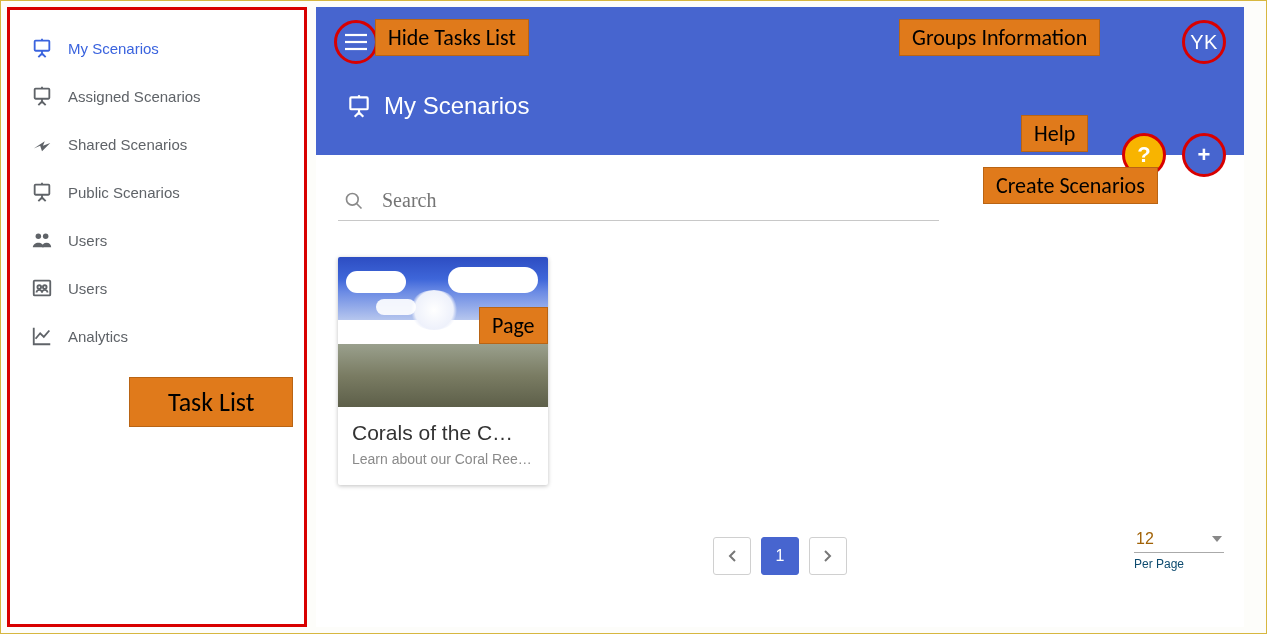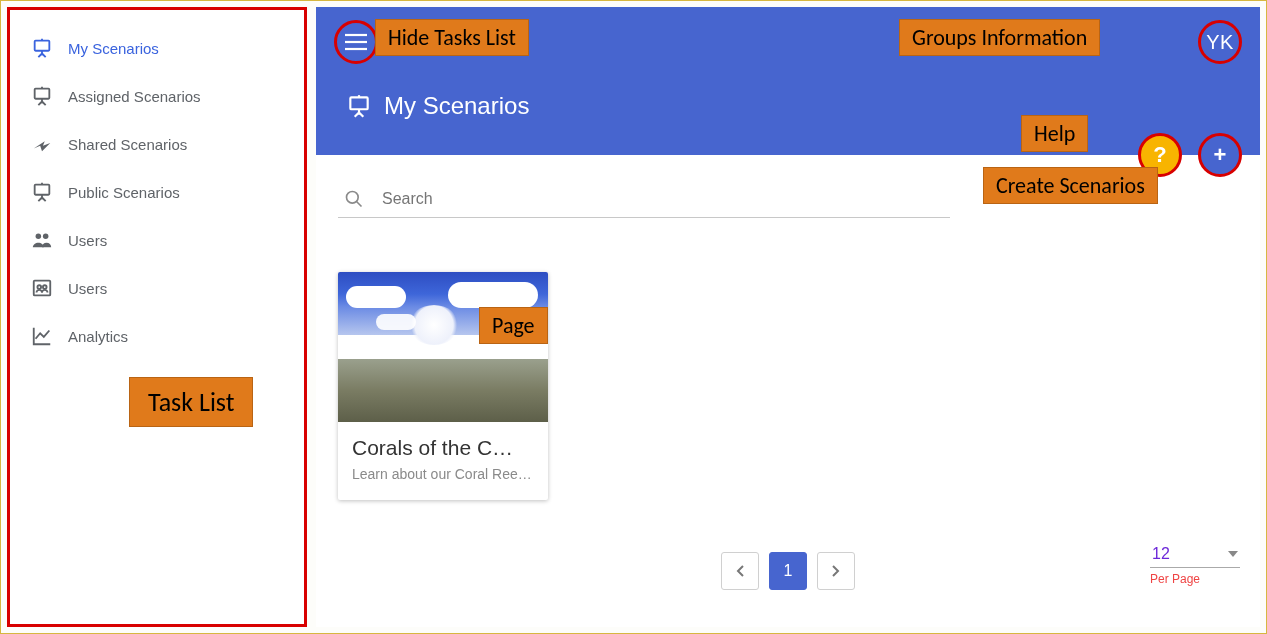--- a/index.html
+++ b/index.html
@@ -13,21 +13,21 @@
   .sidebar-item {
     display: flex; align-items: center; gap: 14px;
     padding: 12px 20px; cursor: pointer; color: #5f6368; font-size: 15px;
   }
   .sidebar-item.active { color: #3a63de; }
   .sidebar-item .icon { width: 24px; height: 24px; display: flex; align-items: center; justify-content: center; color: inherit; }
   .sidebar-item span.label { font-weight: 500; }
 
   
   .main {
-    position: absolute; left: 315px; top: 6px; right: 6px; height: 620px;
+    position: absolute; left: 315px; top: 6px; right: 22px; height: 620px;
     background: #fff;
   }
   .appbar {
     height: 70px; background: #4765cf; display: flex; align-items: center;
     padding: 0 18px; color: #fff; position: relative;
   }
   .hamburger-circle { width: 44px; height: 44px; border-radius: 50%; border: 3px solid #d80000; display:flex; align-items:center; justify-content:center; }
   .hamburger svg line { stroke: #fff; stroke-width: 2.2; }
   .avatar-circle {
     width: 44px; height: 44px; border-radius: 50%; border: 3px solid #d80000;
@@ -43,43 +43,43 @@
   .fab-row { position:absolute; right: 18px; bottom: -22px; display:flex; gap:16px; align-items:center; }
   .fab {
     width: 44px; height: 44px; border-radius: 50%; display:flex; align-items:center; justify-content:center;
     border: 3px solid #d80000; cursor:pointer; font-weight:bold; font-size: 22px;
   }
   .fab-help { background: #f8b400; color:#fff; }
   .fab-add  { background: #4765cf; color:#fff; }
 
   .content { padding: 28px 22px 10px 22px; position: relative; }
   .search-row { display:flex; align-items:center; gap:18px; padding: 6px 0 8px 6px; border-bottom: 1px solid #c8c8c8; width: 68%; color:#8a8a8a; }
-  .search-row input { border:none; outline:none; font-size:16px; flex:1; color:#0f766e; background:transparent; }
+  .search-row input { border:none; outline:none; font-size:20px; flex:1; color:#0f766e; background:transparent;font-family:Liberation Serif, serif; }
 
   
   .card {
-    width: 210px; margin-top: 54px; background:#fff; box-shadow: 0 1px 4px rgba(0,0,0,.25);
+    width: 210px; margin-top: 36px; background:#fff; box-shadow: 0 1px 4px rgba(0,0,0,.25);
     border-radius: 2px; overflow: hidden; position: relative;
   }
   .card-img { height: 150px; position: relative; }
   .sky-top { position:absolute; inset:0 0 58% 0; background: linear-gradient(#2d4dc2,#3e66d9 35%,#6a8ae4 55%, #b6c6ee); }
   .sky-bottom { position:absolute; inset:58% 0 0 0; background: linear-gradient(#9aa08d,#7a7c63 50%,#5d5f49); }
   .cloud { position:absolute; background:#fff; border-radius:20px; }
   .sun { position:absolute; left:34%; top:22%; width:50px; height:40px; background: radial-gradient(circle,#fff,#eef1fb 60%,transparent 72%); border-radius:50%; }
   .card-body { padding: 14px 14px 18px 14px; }
   .card-title { font-size: 21px; color:#333; white-space:nowrap; overflow:hidden; text-overflow:ellipsis; }
   .card-sub { font-size: 14px; color:#8a8a8a; margin-top:6px; white-space:nowrap; overflow:hidden; text-overflow:ellipsis; }
 
   
   .pager { display:flex; align-items:center; justify-content:center; gap:10px; margin-top: 52px; }
   .pager-btn { width:38px; height:38px; border:1px solid #d0d0d0; border-radius:3px; background:#fff; display:flex; align-items:center; justify-content:center; color:#777; cursor:pointer; }
   .pager-btn.current { background:#4765cf; color:#fff; border-color:#4765cf; }
   .per-page { position:absolute; right: 20px; bottom: 14px; width:90px; text-align:left; }
-  .per-page-val { display:flex; justify-content:space-between; align-items:center; font-size:16px; color:#6d28d9; padding:4px 2px; border-bottom:1px solid #aaa; }
-  .per-page-label { font-size:12px; color:#ef4444; margin-top:4px; }
+  .per-page-val { display:flex; justify-content:space-between; align-items:center; font-size:16px; color:#a16207; padding:4px 2px; border-bottom:1px solid #aaa; }
+  .per-page-label { font-size:12px; color:#0c4a6e; margin-top:4px; }
 
   
   .anno {
     position:absolute; background:#e07a1b; color:#000; border:1px solid #b96414;
     font-size: 22px; padding: 4px 12px; font-family: Calibri, Arial, sans-serif;
     white-space: nowrap;
     text-align: right;
   }
 
   svg { display:block; }
@@ -264,13 +264,13 @@
       <div class="per-page-label">Per Page</div>
     </div>
   </div>
 </div>
 
 <div class="anno" style="left:374px; top:18px;">Hide Tasks List</div>
 <div class="anno" style="left:898px; top:18px;">Groups Information</div>
 <div class="anno" style="left:1020px; top:114px;">Help</div>
 <div class="anno" style="left:982px; top:166px;">Create Scenarios</div>
 <div class="anno" style="left:478px; top:306px;">Page</div>
-<div class="anno" style="left:128px; top:376px; font-size:26px; padding:8px 18px;">Task List</div>
+<div class="anno" style="left:128px; top:376px; font-size:26px; padding:8px 38px;">Task List</div>
 
 </body></html>

